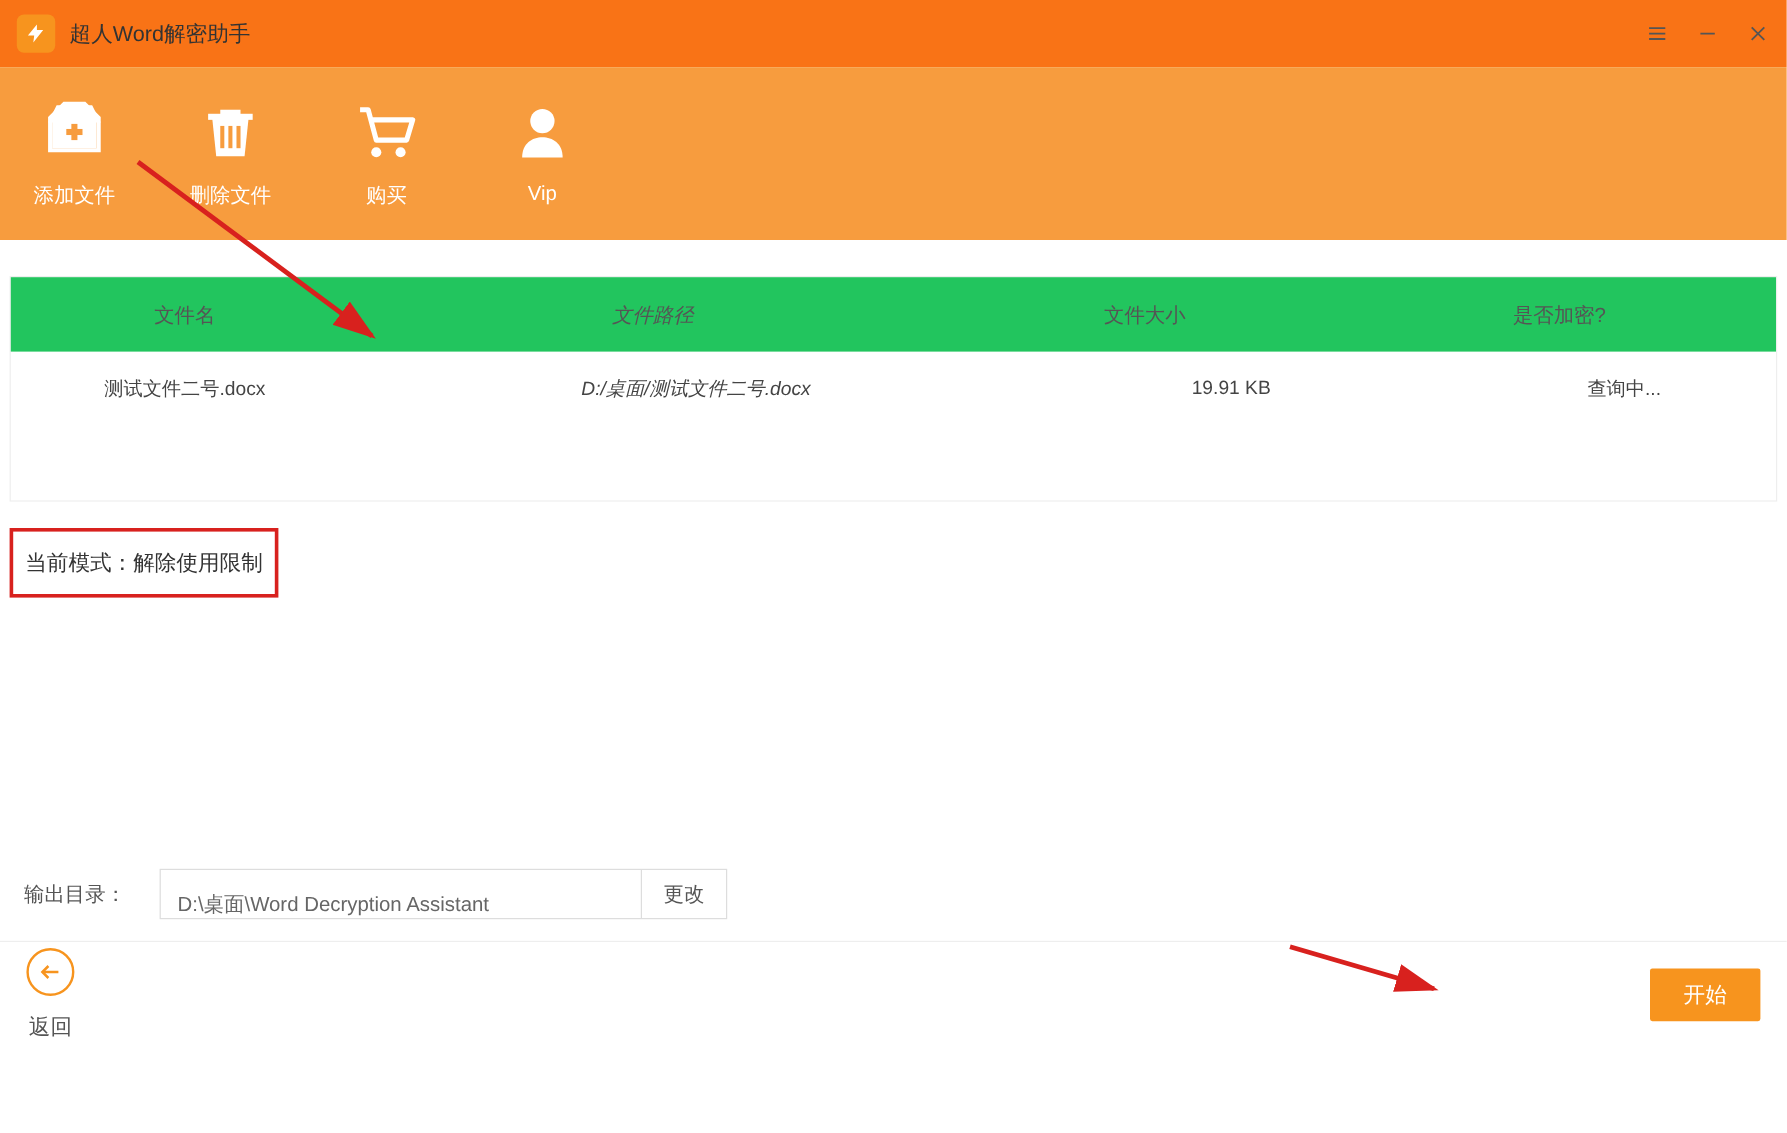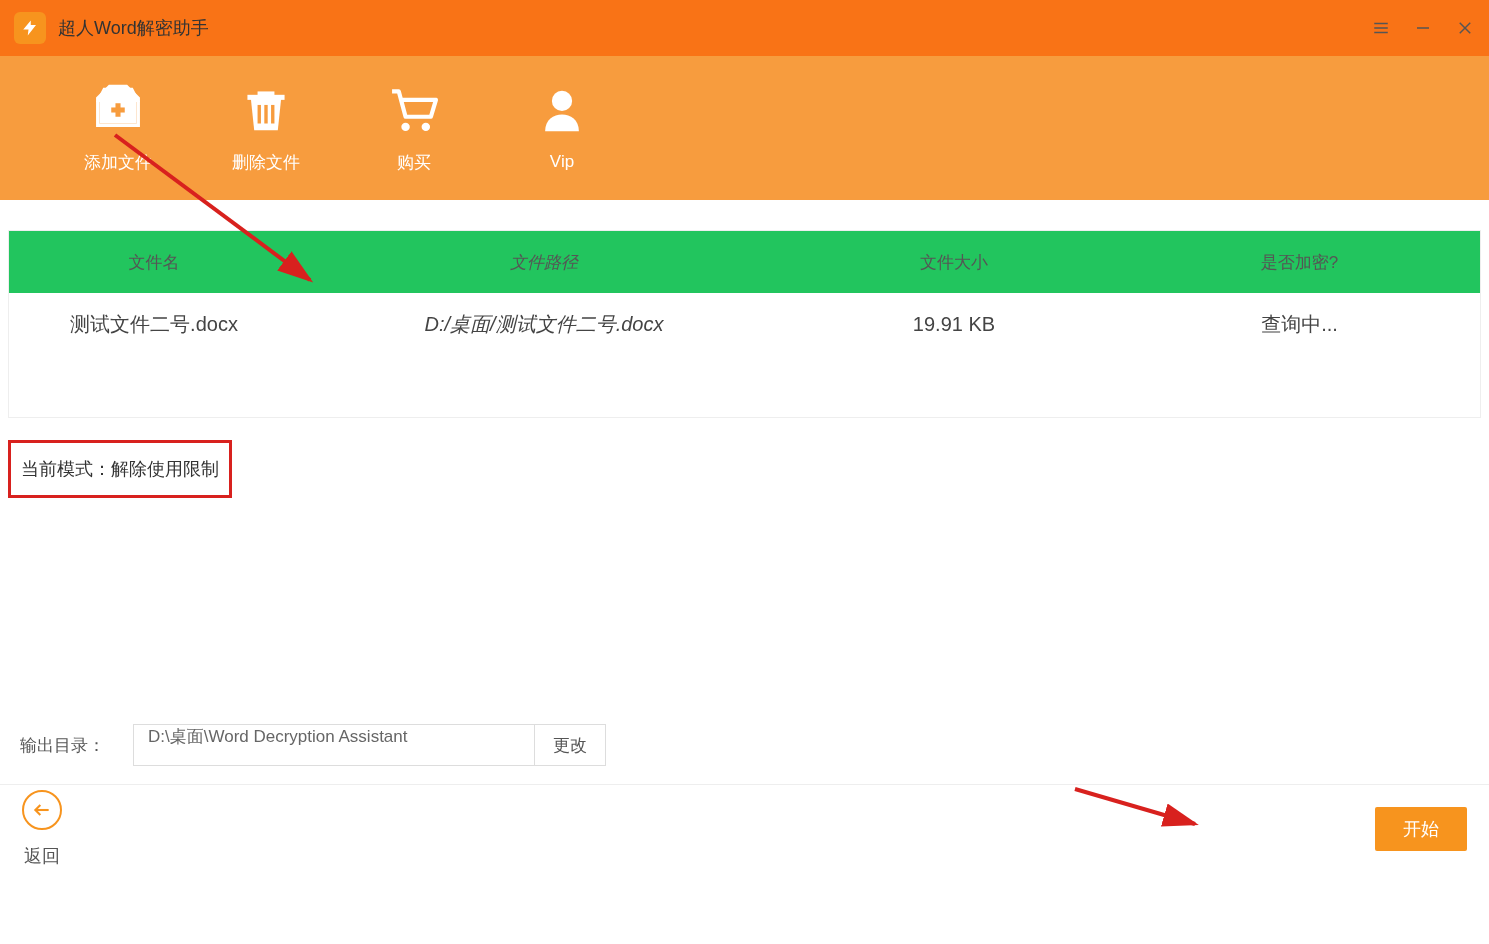--- a/index.html
+++ b/index.html
@@ -29,22 +29,22 @@
     .app-title { font-size: 18px; color: #333; font-weight: 500; }
     .titlebar-right { display: flex; gap: 22px; align-items: center; }
     .win-ctrl { cursor: pointer; color: #555; display:flex; align-items:center; justify-content:center; width:20px; height:20px;}
     .win-ctrl svg { width: 18px; height: 18px; stroke: #555; stroke-width: 2; fill: none; }
 
     .toolbar {
       background: #f79c3e;
       height: 144px;
       display: flex;
       align-items: center;
-      padding-left: 78px;
-      gap: 68px;
+      padding-left: 22px;
+      gap: 50px;
     }
     .tool-item {
       display: flex; flex-direction: column; align-items: center;
       gap: 14px; cursor: pointer; color: #fff;
       min-width: 80px;
     }
     .tool-item .icon-wrap { height: 54px; display:flex; align-items:center; justify-content:center;}
     .tool-item svg { width: 54px; height: 54px; fill: #fff; }
     .tool-item .label { font-size: 17px; }
 
@@ -62,22 +62,23 @@
       font-size: 17px;
     }
     .col1 { width: 290px; text-align: center; }
     .col2 { width: 490px; text-align: center; font-style: italic; }
     .col3 { width: 330px; text-align: center; }
     .col4 { flex: 1;   text-align: center; }
     .trow {
       display: flex;
       height: 62px;
       align-items: center;
-      font-size: 20px;
+      font-size: 16px;
       color: #444;
+      gap: 36px;
     }
 
     .mode-box {
       margin-top: 22px;
       border: 3px solid #d8211e;
       display: inline-block;
       padding: 14px 10px;
       font-size: 18px;
       color: #333;
       margin-left: 0px;
@@ -90,21 +91,21 @@
       display: flex;
       align-items: center;
       gap: 28px;
       font-size: 17px;
       color: #555;
     }
     .output-input {
       border: 1px solid #ddd;
       height: 42px;
       display: flex;
-      align-items: flex-start;
+      align-items: flex-end;
     }
     .output-value {
       width: 400px;
       padding: 0 14px;
       color: #666;
     }
     .change-btn {
       border-left: 1px solid #ddd;
       height: 100%;
       padding: 0 18px;

